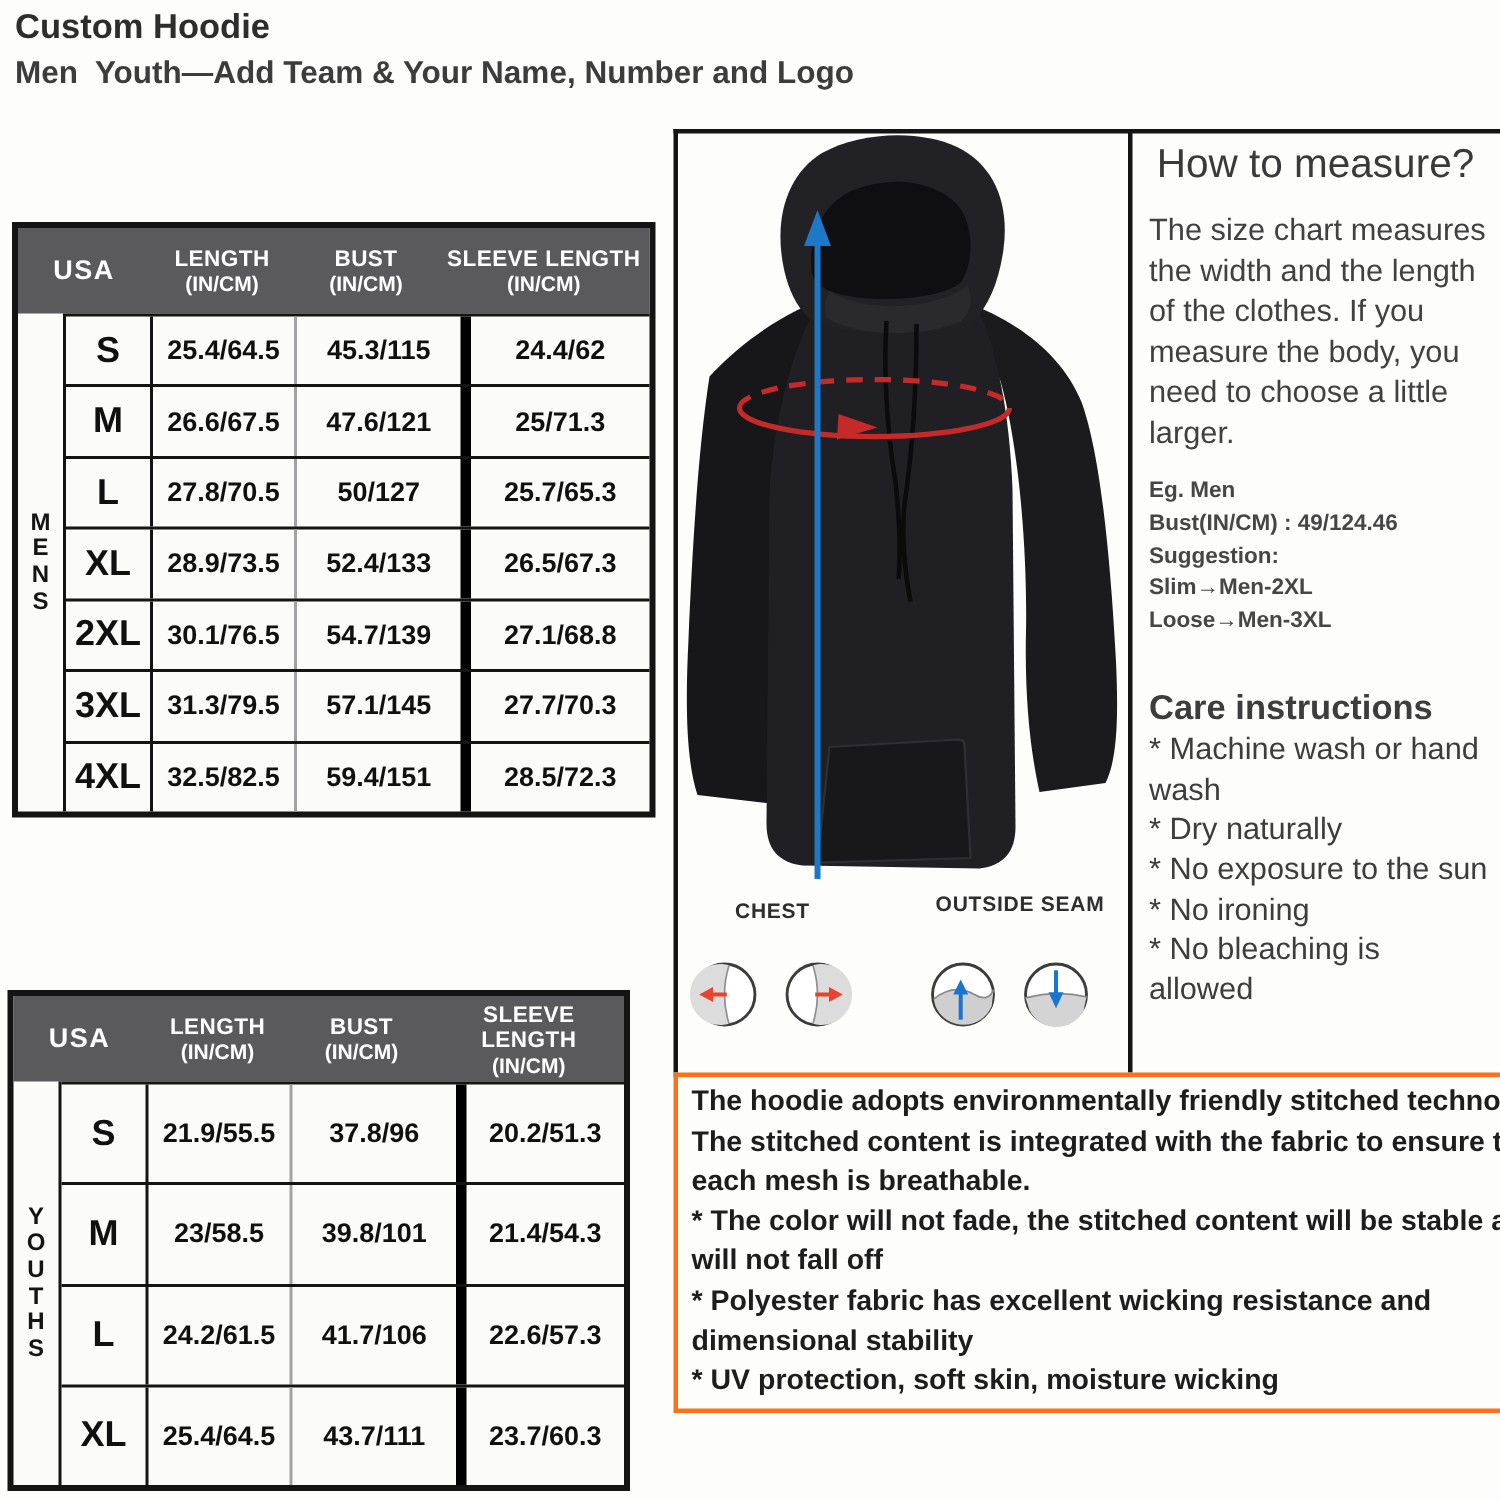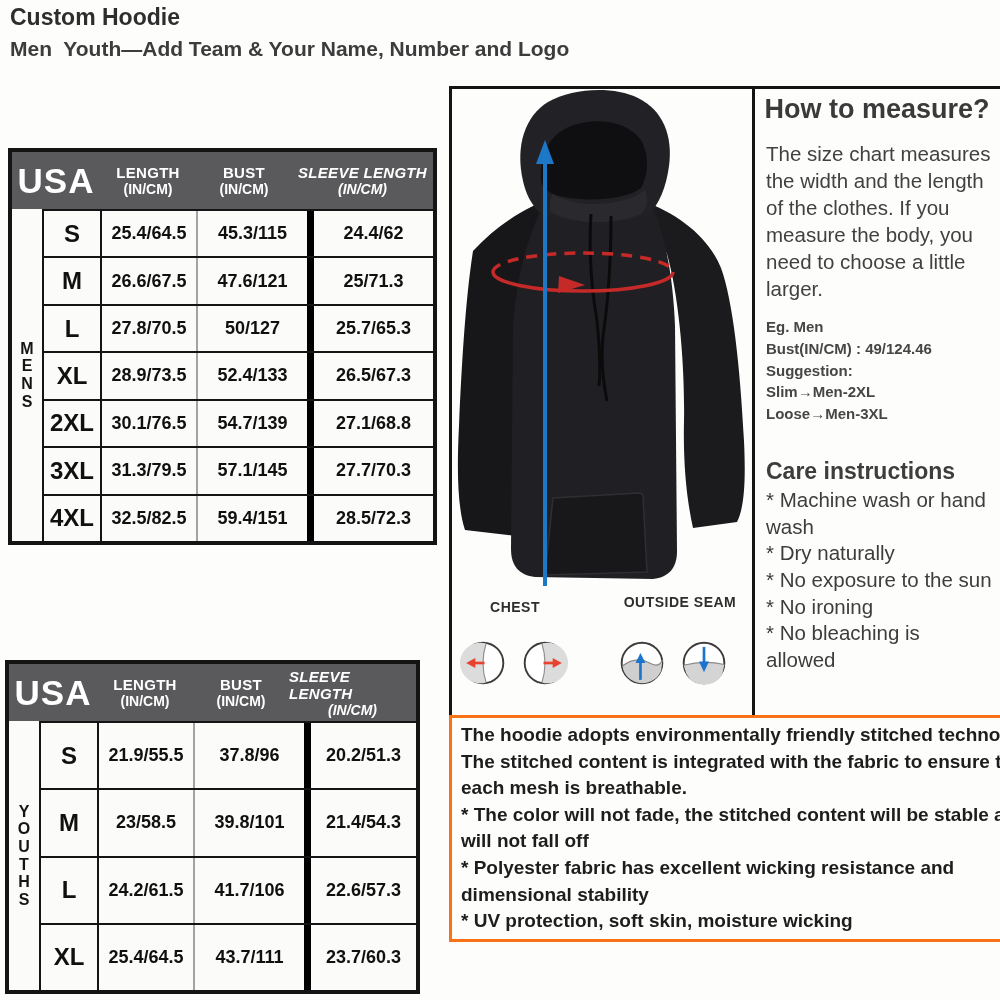--- a/index.html
+++ b/index.html
@@ -8,25 +8,25 @@
 
   
   .page-title{position:absolute;left:10px;top:4px;font-size:23px;font-weight:bold;color:#2d2d2d;}
   .page-subtitle{position:absolute;left:10px;top:37px;font-size:21px;font-weight:bold;color:#3c3c3c;white-space:pre-wrap;}
 
   
   .size-table{position:absolute;border:4px solid #141414;background:#fbfbf9;display:flex;flex-direction:column;box-sizing:border-box;}
   .mens{left:8px;top:148px;width:429px;height:397px;}
   .youths{left:5px;top:660px;width:415px;height:334px;}
   .thead{height:57px;background:#5a5a5c;display:flex;align-items:center;flex:0 0 auto;}
-  .th{display:flex;flex-direction:column;align-items:center;justify-content:center;color:#fff;font-weight:bold;text-align:left;}
+  .th{display:flex;flex-direction:column;align-items:center;justify-content:center;color:#fff;font-weight:bold;text-align:center;}
   .th .main{font-size:15px;letter-spacing:.3px;}
   .th .sub{font-size:14px;}
-  .th-usa{width:88px;font-size:35px;letter-spacing:1px;color:#fff;font-weight:bold;text-align:center;line-height:57px;}
-  .th-length{width:96px;} .th-bust{width:96px;} .th-sleeve{flex:1;font-style:italic;}
+  .th-usa{width:88px;font-size:18px;letter-spacing:1px;color:#fff;font-weight:bold;text-align:center;line-height:57px;}
+  .th-length{width:96px;} .th-bust{width:96px;} .th-sleeve{flex:1;}
   .tbody{flex:1;display:flex;min-height:0;}
   .vert-cell{width:30px;border-right:2px solid #141414;display:flex;align-items:center;justify-content:center;}
   .vert-label{white-space:pre;text-align:center;font-weight:bold;font-size:16px;line-height:1.1;color:#141414;}
   .rows{flex:1;display:flex;flex-direction:column;}
   .trow{flex:1;display:flex;border-top:2px solid #141414;}
   .cell{display:flex;align-items:center;justify-content:center;font-weight:bold;font-size:18px;color:#101010;box-sizing:border-box;}
   .cell.size{width:58px;font-size:24px;border-right:2px solid #141414;}
   .cell.length{width:96px;border-right:2px solid #a3a3a3;}
   .cell.bust{width:116px;border-right:7px solid #000000;}
   .cell.sleeve{flex:1;}
@@ -39,21 +39,21 @@
   
   .hoodie-wrap{position:absolute;left:453px;top:86px;width:300px;height:510px;}
 
   
   .icon-label{position:absolute;font-size:14px;font-weight:bold;color:#2e2e2e;letter-spacing:.5px;}
   .chest-label{left:465px;top:599px;width:100px;text-align:center;}
   .seam-label{left:615px;top:594px;width:130px;text-align:center;}
   .measure-icon{position:absolute;width:46px;height:46px;}
 
   
-  .measure-heading{position:absolute;left:760px;top:94px;width:234px;text-align:center;font-size:27px;font-weight:bold;color:#3a3a3a;}
+  .measure-heading{position:absolute;left:760px;top:94px;width:234px;text-align:center;font-size:27px;font-weight:normal;color:#3a3a3a;}
   .measure-body{position:absolute;left:766px;top:140px;width:227px;font-size:20.5px;font-weight:500;color:#414141;line-height:1.32;}
   .example-block{position:absolute;left:766px;top:316px;width:230px;font-size:15px;font-weight:bold;color:#464646;line-height:1.45;}
   .care-block{position:absolute;left:766px;top:458px;width:228px;color:#3d3d3d;}
   .care-heading{font-size:23px;font-weight:600;margin-bottom:2px;}
   .care-item{font-size:20.5px;font-weight:500;line-height:1.3;}
 
   
   .desc-box{position:absolute;left:449px;top:715px;width:634px;height:227px;border:3px solid #f97316;
             box-sizing:border-box;background:#fdfdfc;padding:4px 22px 4px 9px;}
   .desc-box p{margin:0;font-size:19px;font-weight:600;color:#1d1d1d;line-height:1.4;}

